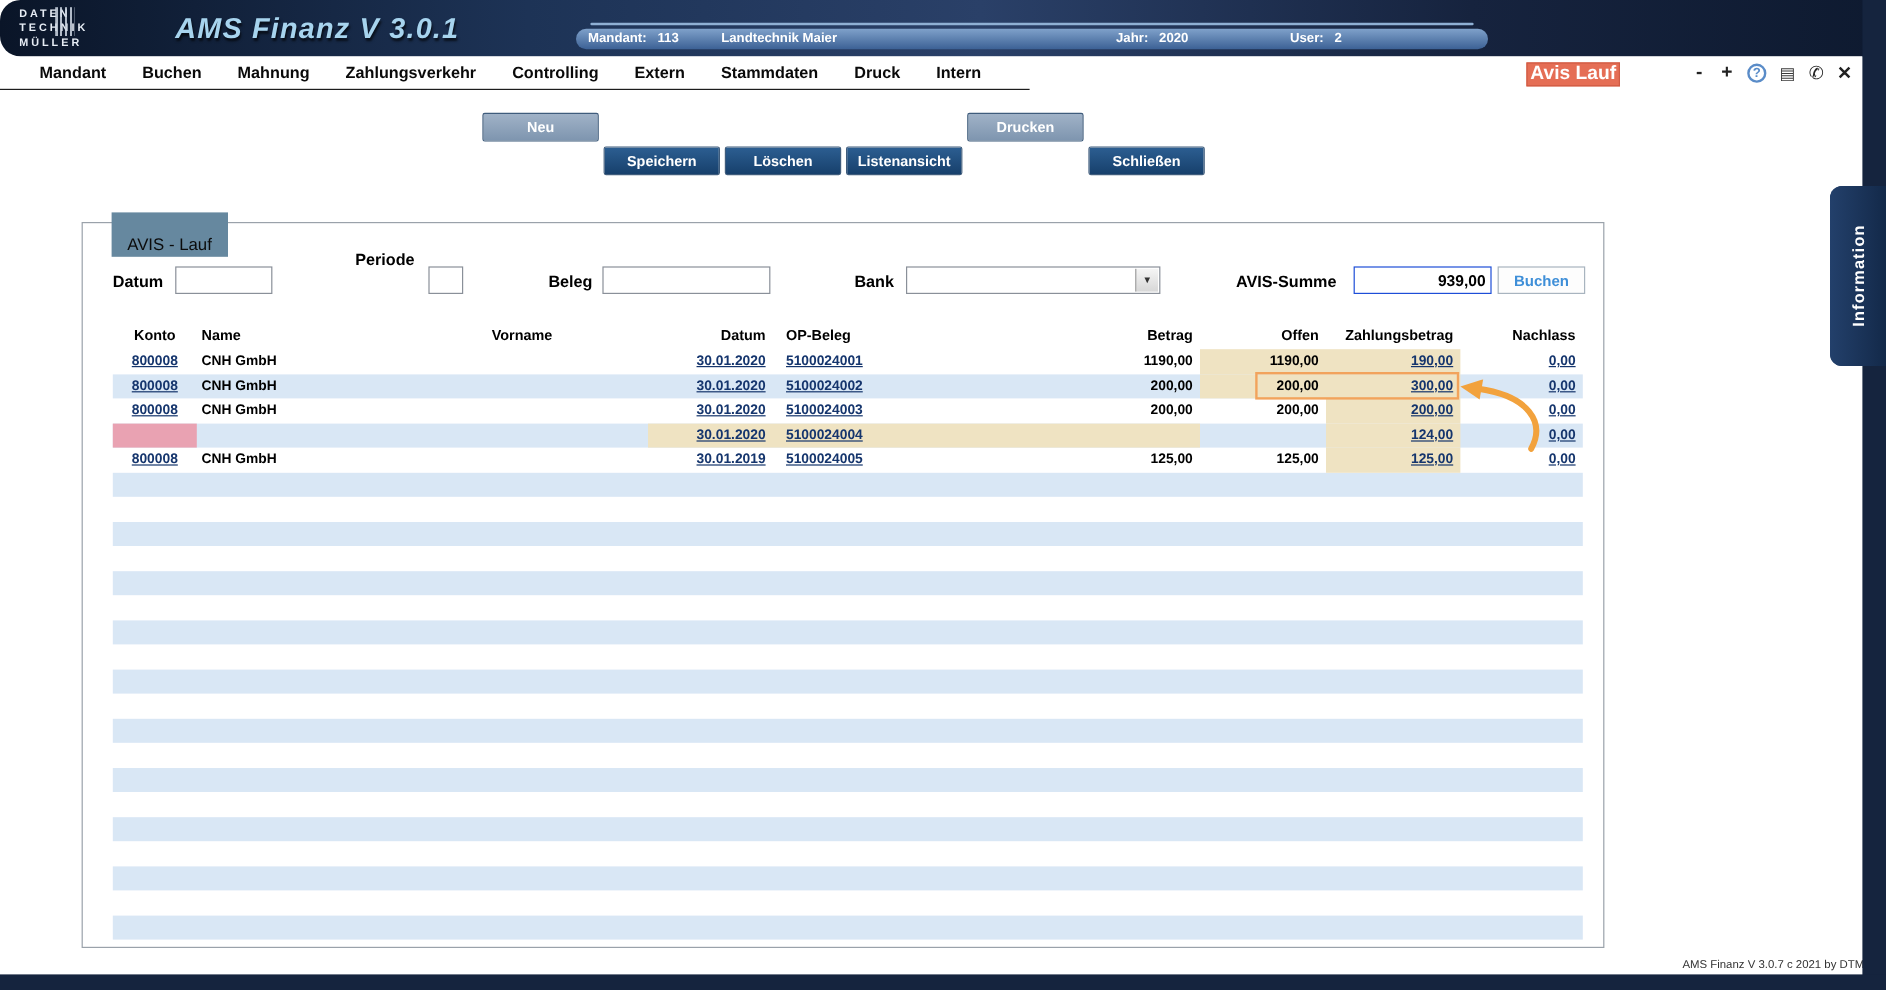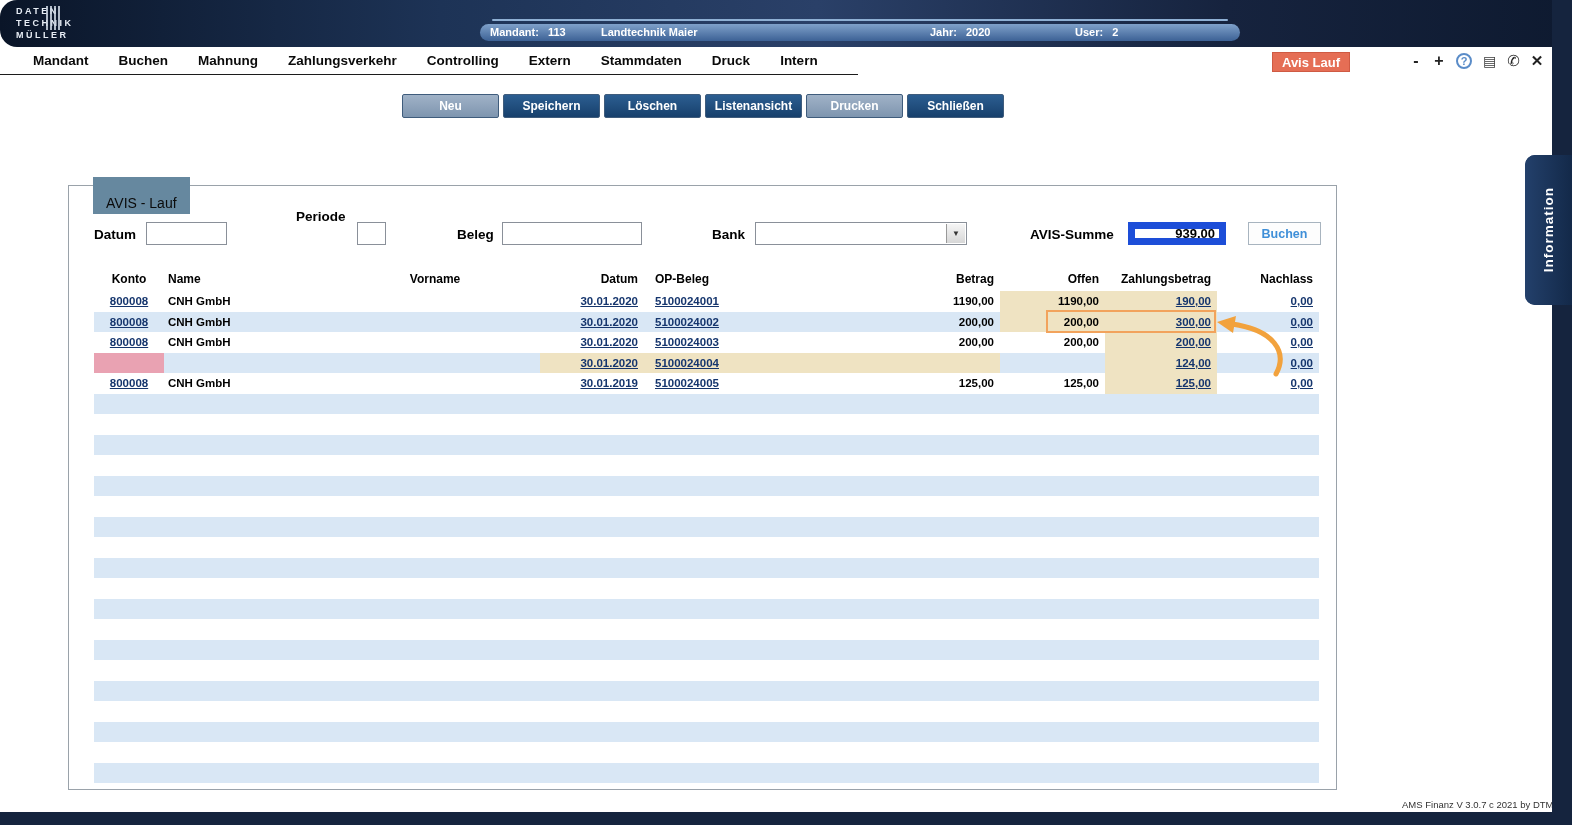--- a/index.html
+++ b/index.html
@@ -25,57 +25,57 @@
   .ib-group .val { margin-left:9px; }
   .ibg1 { left:10px; } .ibg2 { left:121px; } .ibg3 { left:450px; } .ibg4 { left:595px; }
 
   
   .menubar { position:absolute; left:0; top:47px; width:1552px; height:28px; background:#fff; }
   .menu-items { position:absolute; left:33px; top:0; height:27px; display:flex; gap:30px; align-items:center;
     font-size:13.5px; font-weight:bold; color:#0a0a0a; }
   .menu-item { cursor:default; white-space:nowrap; }
   .menu-underline { position:absolute; left:0; top:27px; width:858px; height:1px; background:#1c1c1c; }
   .avis-badge { position:absolute; left:1272px; top:52px; width:78px; height:20px; background:#e56e55;
-    border:1px solid #cf5a43; color:#fff; font-size:13px; font-weight:bold;
+    border:1px solid #cf5a43; color:#fff; font-size:16px; font-weight:bold;
     display:flex; align-items:center; justify-content:center; }
   .winctl { position:absolute; left:1410px; top:49px; height:24px; display:flex; align-items:center; gap:11px; }
   .wc { display:flex; align-items:center; justify-content:center; color:#222; }
   .wc-min, .wc-max { font-size:16px; font-weight:bold; width:12px; }
   .wc-help { width:16px; height:16px; border-radius:50%; border:2px solid #5a8cc8; color:#5a8cc8;
     font-weight:bold; font-size:11px; }
   .wc-doc { font-size:14px; color:#3a3a3a; }
   .wc-phone { font-size:15px; color:#222; }
   .wc-close { font-size:15px; font-weight:bold; }
 
   
   .toolbar { position:absolute; left:402px; top:94px; display:flex; gap:4px; }
   .tbtn { width:97px; height:24px; color:#fff; font-weight:bold; font-size:12px; border:1px solid #3f5c7c;
     display:flex; align-items:center; justify-content:center; border-radius:2px; cursor:default; }
-  .tbtn.dark  { background:linear-gradient(180deg,#2c5e91,#17406c); }
+  .tbtn.dark  { background:linear-gradient(180deg,#2c5e91,#17406c);margin-top:28px; }
   .tbtn.light { background:linear-gradient(180deg,#a0b2c7,#7e95af); }
 
   
   .panel { position:absolute; left:68px; top:185px; width:1269px; height:605px; border:1px solid #9aa2aa; background:#fff; }
   .panel-label { position:absolute; left:93px; top:177px; background:#66889f; padding:18px 13px 3px;
     font-size:14px; font-weight:normal; color:#0b0b0b;text-align:right; }
 
   
   .flabel { position:absolute; font-size:13.5px; font-weight:bold; color:#000; }
   .finput { position:absolute; height:23px; border:1px solid #8a9099; background:#fff; font-family:inherit;
     font-size:12px; padding:0 4px; outline:none; }
   .lbl-datum { left:94px; top:227px; }   .in-datum { left:146px; top:222px; width:81px; }
   .lbl-periode { left:296px; top:209px; } .in-periode { left:357px; top:222px; width:29px; }
   .lbl-beleg { left:457px; top:227px; }  .in-beleg { left:502px; top:222px; width:140px; }
   .lbl-bank { left:712px; top:227px; }
   .bank-select { position:absolute; left:755px; top:222px; width:212px; height:23px; border:1px solid #8a9099; background:#fff; }
   .bank-arrow { position:absolute; right:1px; top:1px; width:19px; height:19px;
     background:linear-gradient(180deg,#f5f5f5,#d7d7d7); border-left:1px solid #999;
     display:flex; align-items:center; justify-content:center; font-size:8px; color:#333; }
   .lbl-summe { left:1030px; top:227px; }
-  .in-summe { left:1128px; top:222px; width:98px; text-align:right; font-weight:bold; font-size:13px; border:7px solid #1d4ed8; }
+  .in-summe { left:1128px; top:222px; width:115px; text-align:right; font-weight:bold; font-size:13px; border:1px solid #1d4ed8; }
   .btn-buchen { position:absolute; left:1248px; top:222px; width:73px; height:23px; background:#fdfdfd;
     border:1px solid #a8b4bf; color:#3f8fd8; font-weight:bold; font-size:12.5px;
     display:flex; align-items:center; justify-content:center; }
 
   
   :root { --cols: 70px 166px 210px 100px 150px 210px 105px 112px 102px; }
   .thead { position:absolute; left:94px; top:268px; width:1225px; height:21px; display:grid;
     grid-template-columns:var(--cols); font-size:12px; font-weight:bold; color:#000; }
   .rows { position:absolute; left:94px; top:291px; width:1225px; }
   .row { display:grid; grid-template-columns:var(--cols); height:20.5px; font-size:11.5px; }
@@ -107,20 +107,21 @@
 
 <div class="app">
 
   <div class="topbar">
     <div class="logo">
       <div>DATEN</div>
       <div class="l2">TECHNIK</div>
       <div>MÜLLER</div>
     </div>
     <div class="barcode"></div>
+    <div class="app-title">AMS Finanz V 3.0.1</div>
     <div class="ib-hiline"></div>
     <div class="infobar">
       <div class="ib-group ibg1">
         <span>Mandant:</span>
         <span class="val">113</span>
       </div>
       <div class="ib-group ibg2">
         <span>Landtechnik Maier</span>
       </div>
       <div class="ib-group ibg3">

